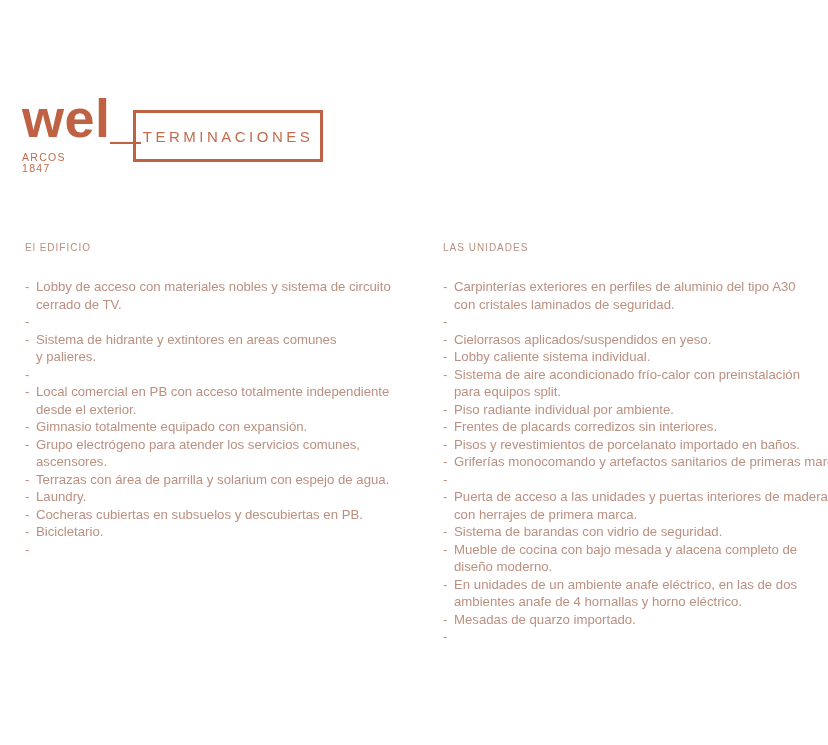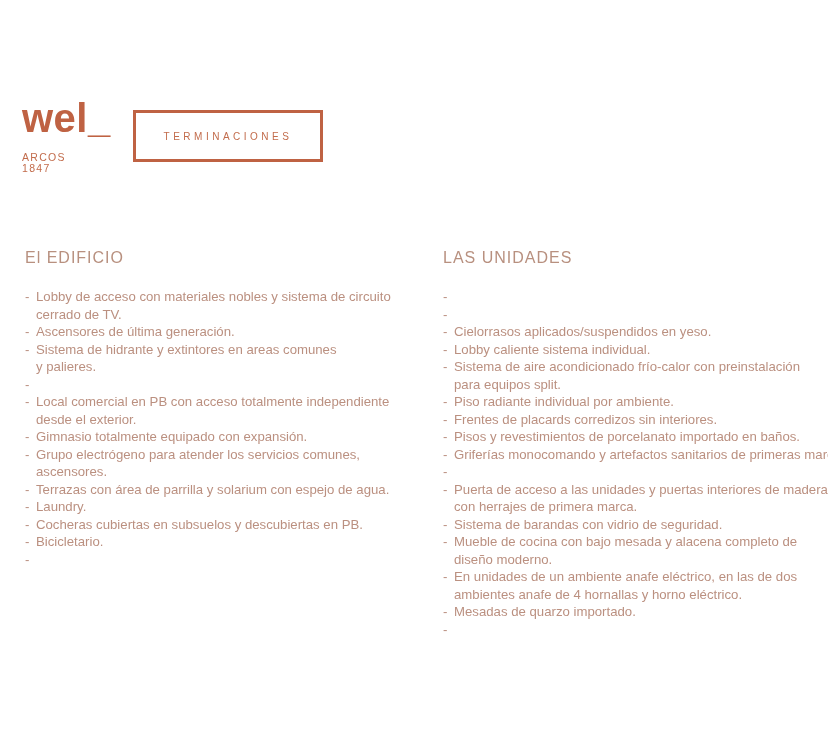--- a/index.html
+++ b/index.html
@@ -12,21 +12,21 @@
     font-family: "Liberation Sans", sans-serif;
   }
 
   
   .brand {
     position: absolute;
     left: 22px;
     top: 99px;
   }
   .brand-logo {
-    font-size: 40px;
+    font-size: 54px;
     line-height: 38px;
     font-weight: 600;
     letter-spacing: 0.5px;
     color: #bf6243;
   }
   .brand-tagline {
     margin-top: 15px;
     font-size: 10.5px;
     line-height: 11px;
     letter-spacing: 1.3px;
@@ -40,41 +40,41 @@
     left: 133px;
     top: 110px;
     width: 184px;
     height: 46px;
     border: 3px solid #bf6243;
     display: flex;
     align-items: center;
     justify-content: center;
   }
   .title-box .label {
-    font-size: 10px;
+    font-size: 15px;
     letter-spacing: 3.5px;
     color: #c26c4c;
     font-weight: 500;
   }
 
   
   .column {
     position: absolute;
     top: 240px;
   }
   .column.left  { left: 25px;  width: 415px; }
   .column.right { left: 443px; width: 520px; } 
 
   .section-heading {
-    font-size: 16px;
+    font-size: 10px;
     line-height: 16px;
     letter-spacing: 1px;
     color: #b8907f;
     font-weight: 400;
-    margin: 10px 0 22px 0;
+    margin: 0 0 22px 0;
   }
 
   ul.spec-list {
     list-style: none;
     margin: 0;
     padding: 0;
     font-size: 13.2px;
     line-height: 17.5px;
     color: #bb9080;
   }
@@ -105,21 +105,20 @@
 <div class="column left">
   <h2 class="section-heading">El EDIFICIO</h2>
   <ul class="spec-list">
     <li class="item">
         <span class="dash">-</span>
         <span class="txt">Lobby de acceso con materiales nobles y sistema de circuito
 cerrado de TV.</span>
       </li>
     <li class="item">
         <span class="dash">-</span>
-        <span class="txt">Ascensores de última generación.</span>
       </li>
     <li class="item">
         <span class="dash">-</span>
         <span class="txt">Sistema de hidrante y extintores en areas comunes
 y palieres.</span>
       </li>
     <li class="item">
         <span class="dash">-</span>
       </li>
     <li class="item">
@@ -156,20 +155,22 @@
         <span class="dash">-</span>
       </li>
   </ul>
 </div>
 
 <div class="column right">
   <h2 class="section-heading">LAS UNIDADES</h2>
   <ul class="spec-list">
     <li class="item">
         <span class="dash">-</span>
+        <span class="txt">Carpinterías exteriores en perfiles de aluminio del tipo A30
+con cristales laminados de seguridad.</span>
       </li>
     <li class="item">
         <span class="dash">-</span>
       </li>
     <li class="item">
         <span class="dash">-</span>
         <span class="txt">Cielorrasos aplicados/suspendidos en yeso.</span>
       </li>
     <li class="item">
         <span class="dash">-</span>

